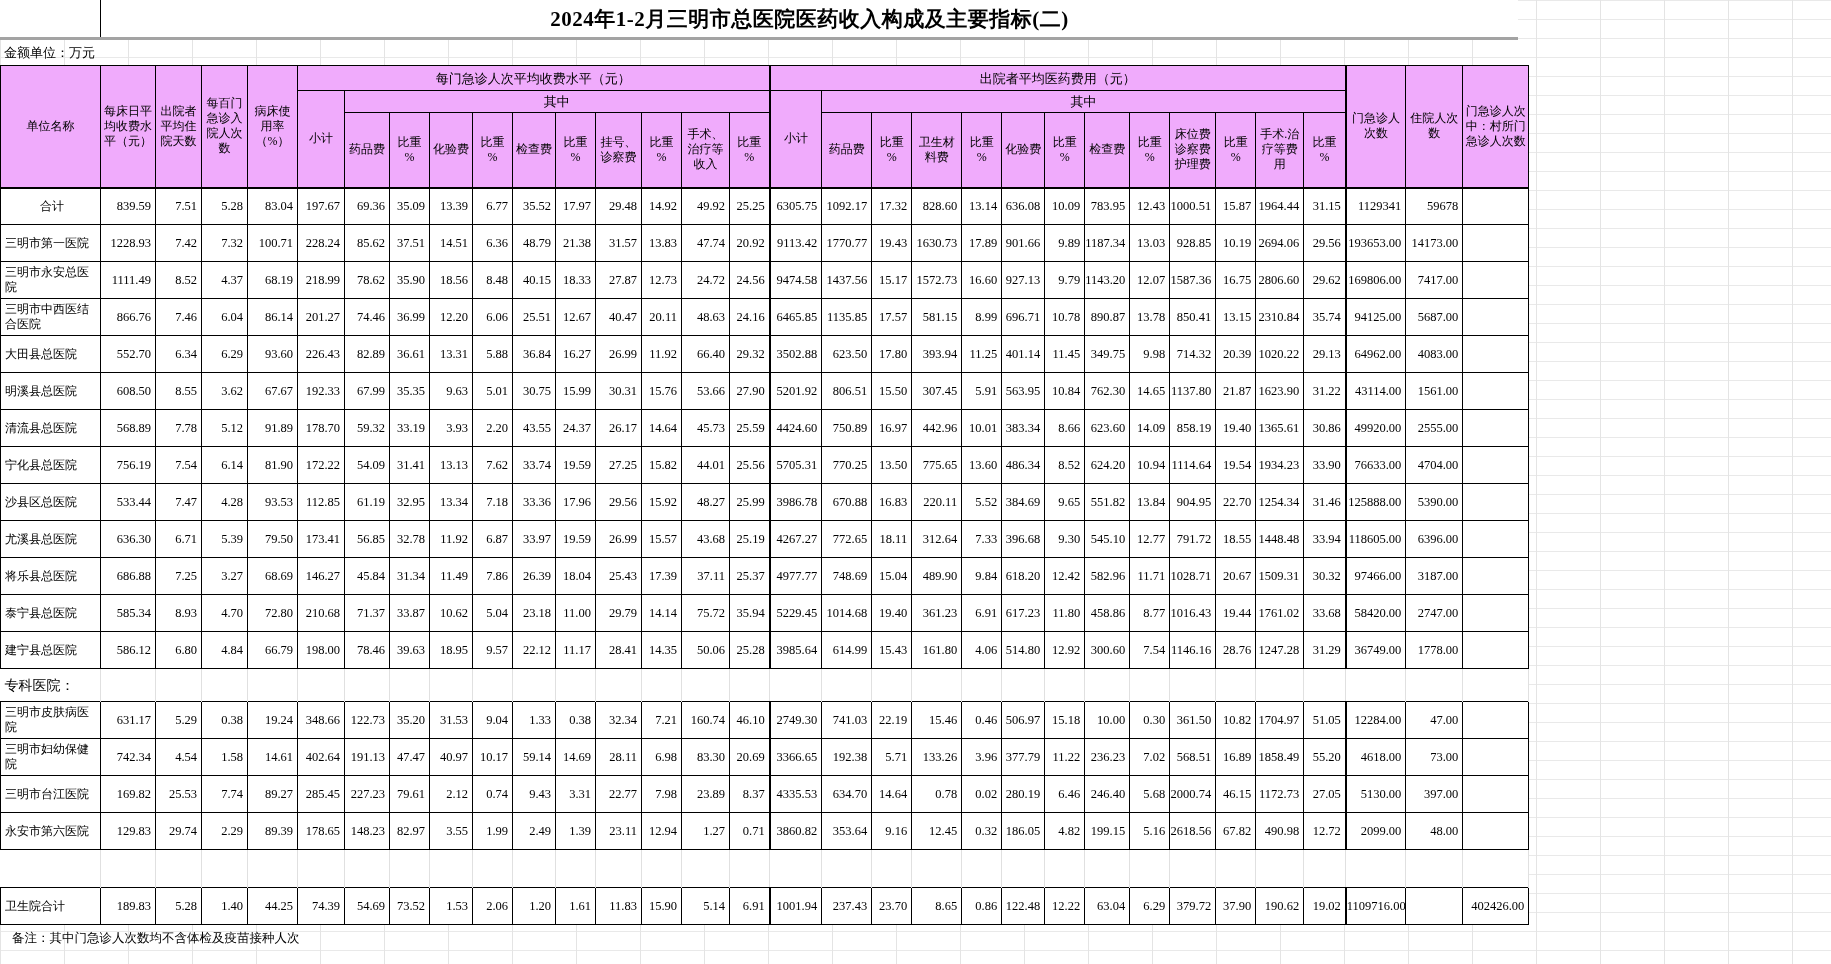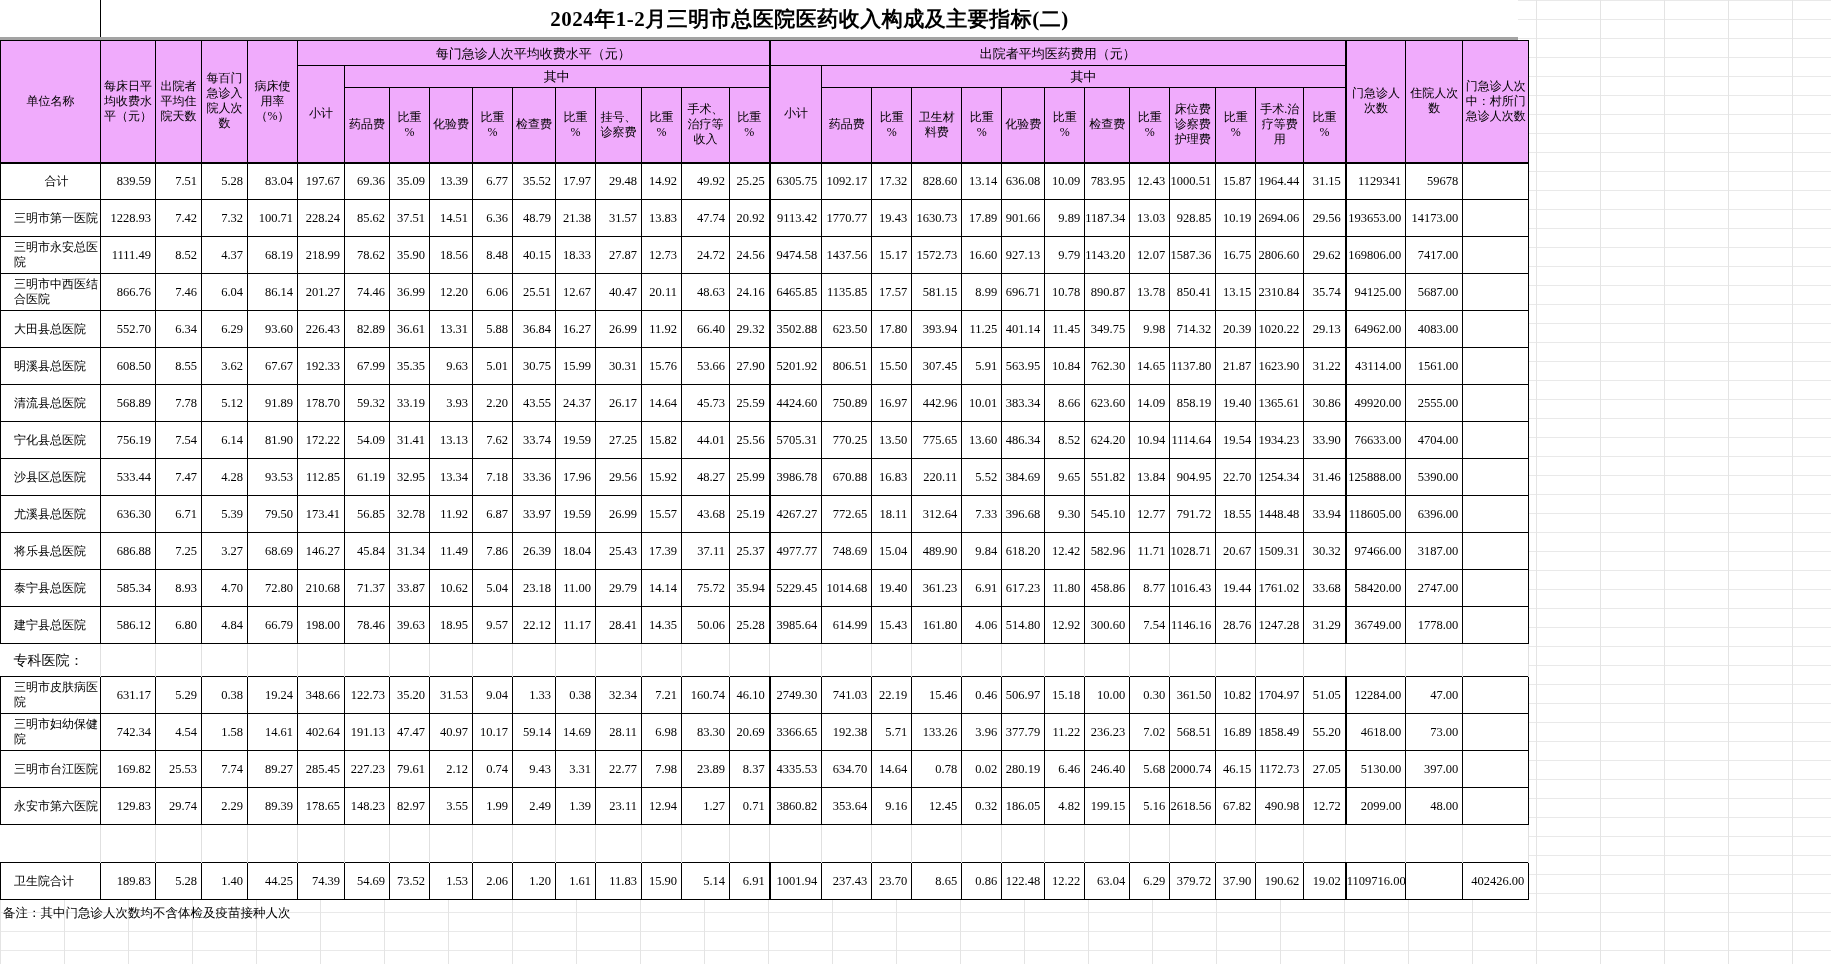--- a/index.html
+++ b/index.html
@@ -44,21 +44,21 @@
   th{
     font-weight:normal;font-size:12px;line-height:15px;
     text-align:center;vertical-align:middle;padding:1px;
     background:#f0abfc;
   }
   th.grp{font-size:13px;}
   th.small{white-space:pre-line;}
   td{background:#fff;}
   td.name{
     font-size:12px;line-height:15px;text-align:left;
-    padding:1px 1px 1px 13px;vertical-align:middle;
+    padding:1px 1px 1px 4px;vertical-align:middle;
   }
   td.name.center{text-align:center;}
   td.num{
     font-size:12.5px;text-align:right;padding:0 4px 0 0;
     vertical-align:middle;white-space:nowrap;
   }
   .sepL{border-left-width:2px !important;}
   tr.hr1{height:25px;}
   tr.hr2{height:22px;}
   tr.hr3{height:75px;}
@@ -66,32 +66,35 @@
   tr.labelrow{height:33px;}
   tr.blankrow{height:38px;}
   tr.labelrow td,tr.blankrow td{
     border:none;
     border-right:1px solid #e0e0e0;
     background:#fff;
   }
   tr.labelrow td.name{font-size:14px;}
   .footnote{
     height:26px;display:flex;align-items:center;
-    padding-left:3px;font-size:12.5px;
+    padding-left:12px;font-size:12.5px;
   }
 </style>
 </head>
 <body>
 
 <div class="sheet">
   <div class="grid-bg"></div>
   <div class="content">
     <div class="title-row">
       <div class="title-spacer"></div>
       <div class="title">2024年1-2月三明市总医院医药收入构成及主要指标(二)</div>
+    </div>
+    <div class="unit-row">
+      <span>金额单位：万元</span>
     </div>
     <table class="report">
       <colgroup id="cols">
           <col style="width: 100px;">
           <col style="width: 55px;">
           <col style="width: 46px;">
           <col style="width: 46px;">
           <col style="width: 50px;">
           <col style="width: 47px;">
           <col style="width: 45px;">

